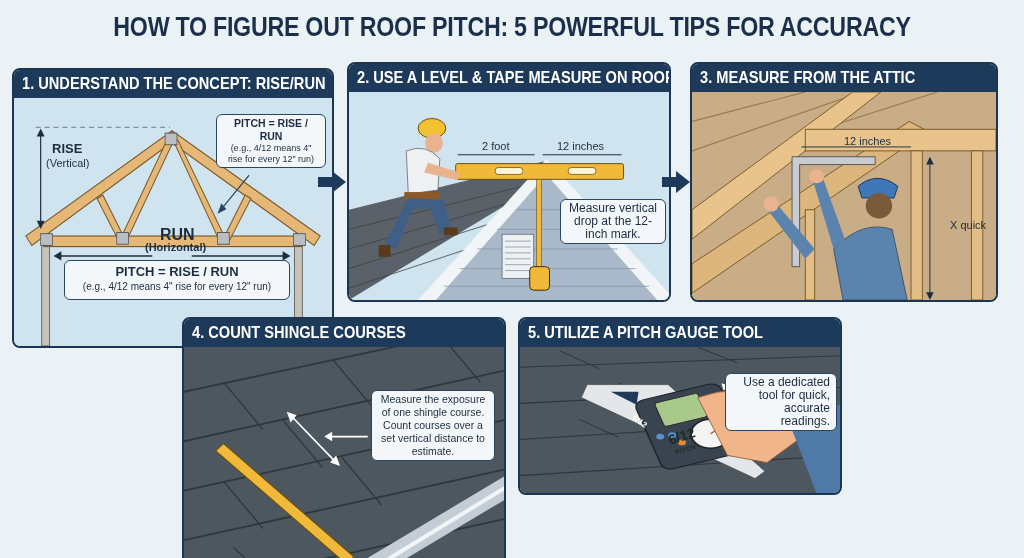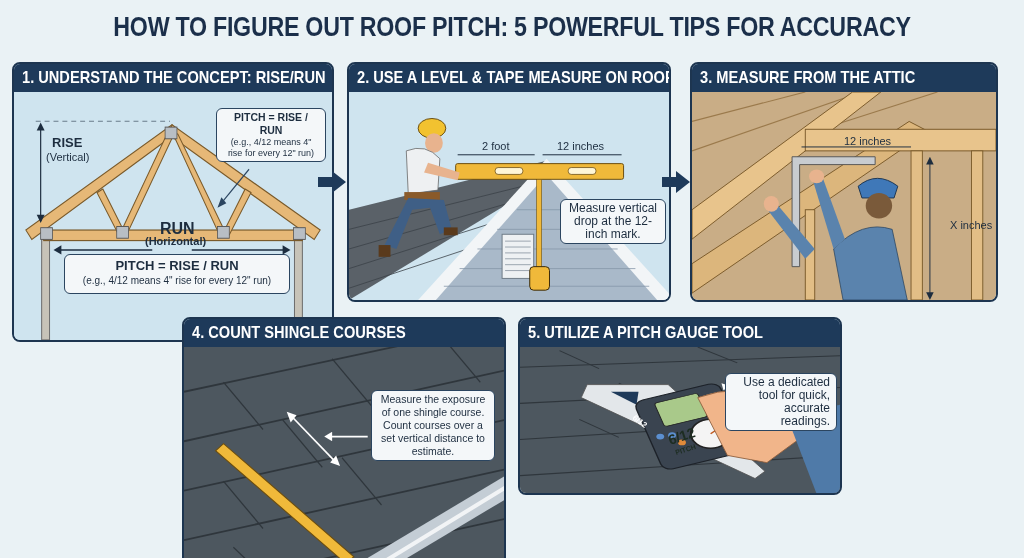--- a/index.html
+++ b/index.html
@@ -66,21 +66,21 @@
   .arrow {
     position: absolute;
     width: 28px; height: 22px;
   }
 </style>
 </head>
 <body>
 
 <div class="title">HOW TO FIGURE OUT ROOF PITCH: 5 POWERFUL TIPS FOR ACCURACY</div>
 
-<div class="panel" style="left:12px; top:62px; width:322px; height:280px;">
+<div class="panel" style="left:12px; top:68px; width:322px; height:280px;">
   <div class="panel-header"><span>1. UNDERSTAND THE CONCEPT: RISE/RUN</span></div>
   <div class="scene">
     <svg viewBox="0 0 322 212" preserveAspectRatio="none">
       <rect width="322" height="212" fill="#cfe4ef"></rect>
 
       <rect x="28" y="120" width="8" height="92" fill="#c7c3b8" stroke="#6b6b6b" stroke-width="1"></rect>
       <rect x="284" y="120" width="8" height="92" fill="#c7c3b8" stroke="#6b6b6b" stroke-width="1"></rect>
 
       <line x1="22" y1="25" x2="158" y2="25" stroke="#6a7b8a" stroke-dasharray="5,4" stroke-width="1"></line>
 
@@ -225,21 +225,21 @@
       <path d="M176,96 Q196,80 218,96 L214,108 L180,108 Z" fill="#3f78b8" stroke="#1d3550" stroke-width="1"></path>
       <ellipse cx="198" cy="116" rx="14" ry="13" fill="#7a5a3a"></ellipse>
       <path d="M150,160 Q180,130 212,140 L228,212 L160,212 Z" fill="#5a83ad" stroke="#2b4560" stroke-width="0.8"></path>
       <path d="M150,160 L128,90 L138,86 L162,150 Z" fill="#5a83ad"></path>
       <ellipse cx="132" cy="86" rx="8" ry="7" fill="#e8b38e"></ellipse>
       <path d="M120,170 L80,120 L88,112 L130,160 Z" fill="#5a83ad"></path>
       <ellipse cx="84" cy="114" rx="8" ry="8" fill="#e8b38e"></ellipse>
     </svg>
   </div>
   <div class="label" style="left:152px; top:71px;">12 inches</div>
-  <div class="label" style="left:258px; top:155px;">X inches</div>
+  <div class="label" style="left:258px; top:155px;">X quick</div>
 </div>
 
 <div class="panel" style="left:182px; top:317px; width:324px; height:270px;">
   <div class="panel-header"><span>4. COUNT SHINGLE COURSES</span></div>
   <div class="scene">
     <svg viewBox="0 0 324 202" preserveAspectRatio="none">
       <rect width="324" height="202" fill="#4d575f"></rect>
       <g stroke="#2f363c" stroke-width="1.5">
         <line x1="0" y1="38" x2="324" y2="-20"></line>
         <line x1="0" y1="80" x2="324" y2="20"></line>

